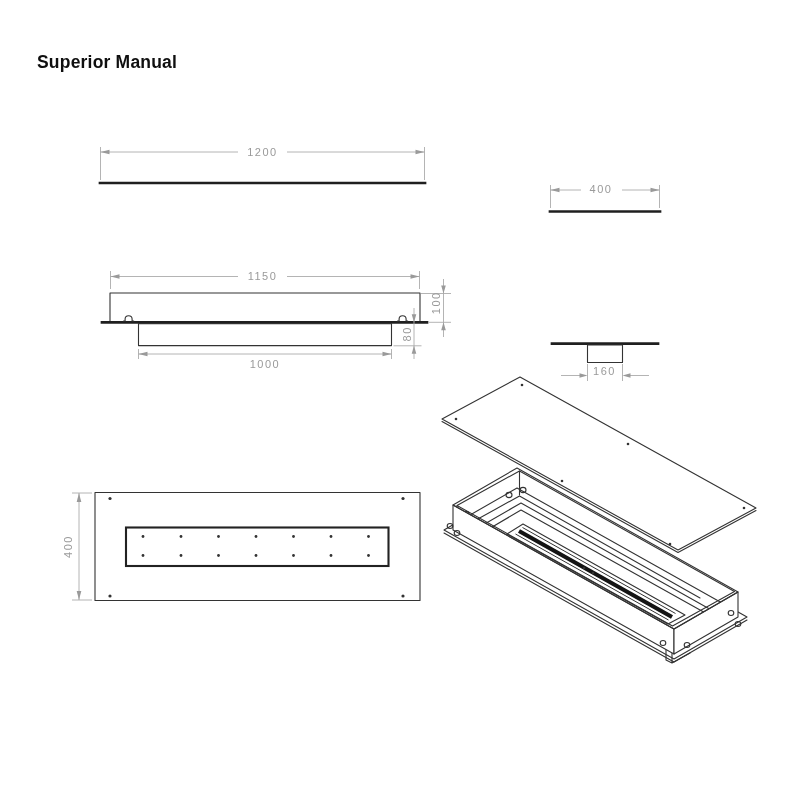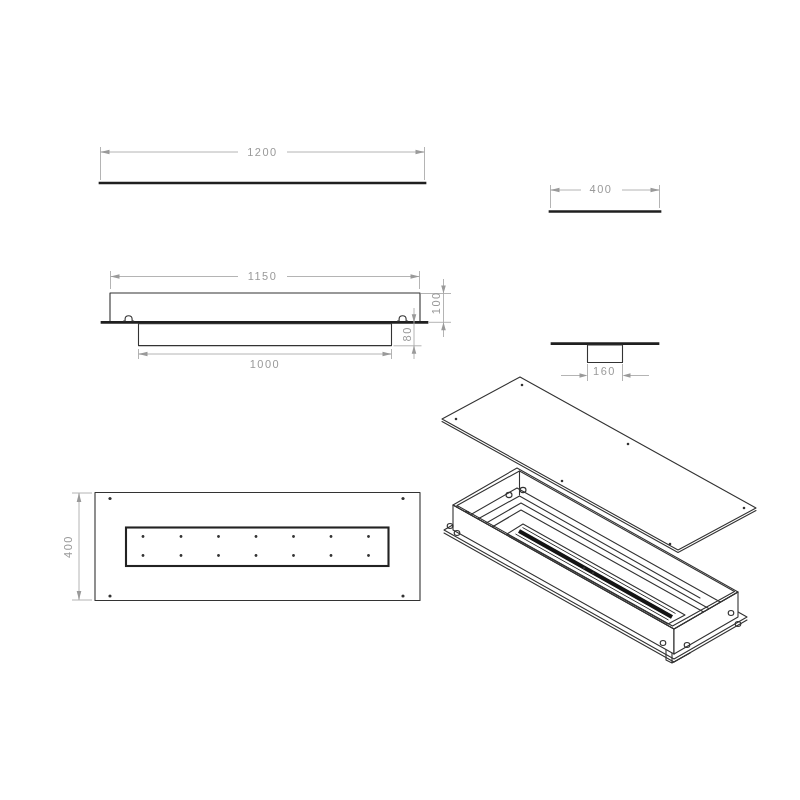--- a/index.html
+++ b/index.html
@@ -14,20 +14,21 @@
   .thick{stroke:#1f1f1f;stroke-width:2.7;fill:none;stroke-linecap:square;}
   .dimln{stroke:#ababab;stroke-width:0.9;fill:none;}
   .dimarrow{fill:#9a9a9a;stroke:none;}
   .wface{fill:#ffffff;stroke:#333333;stroke-width:1.1;stroke-linejoin:round;}
   .dot{fill:#333333;stroke:none;}
 </style>
 </head>
 <body>
 
 <div class="page">
+  <div class="title">Superior Manual</div>
 
   <svg width="800" height="800" viewBox="0 0 800 800">
 
     <g>
       <line class="dimln" x1="100.5" y1="147" x2="100.5" y2="180"></line>
       <line class="dimln" x1="424.5" y1="147" x2="424.5" y2="180"></line>
       <line class="dimln" x1="100.5" y1="152" x2="238" y2="152"></line>
       <line class="dimln" x1="287" y1="152" x2="424.5" y2="152"></line>
       <polygon class="dimarrow" points="100.5,152 109.5,149.7 109.5,154.3"></polygon>
       <polygon class="dimarrow" points="424.5,152 415.5,149.7 415.5,154.3"></polygon>

